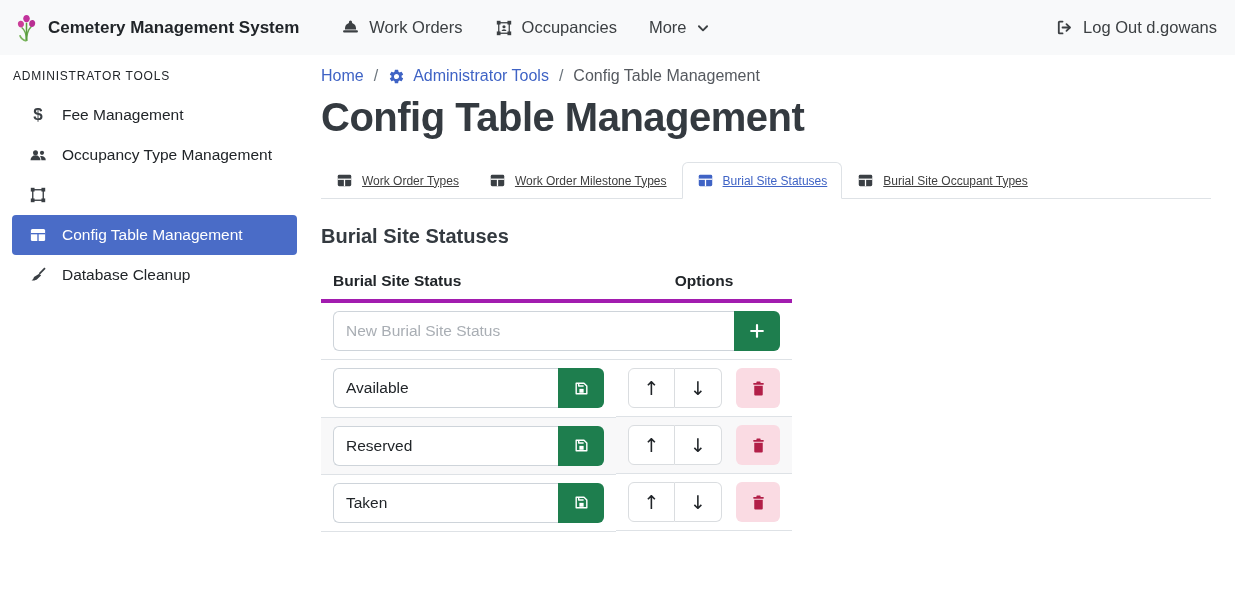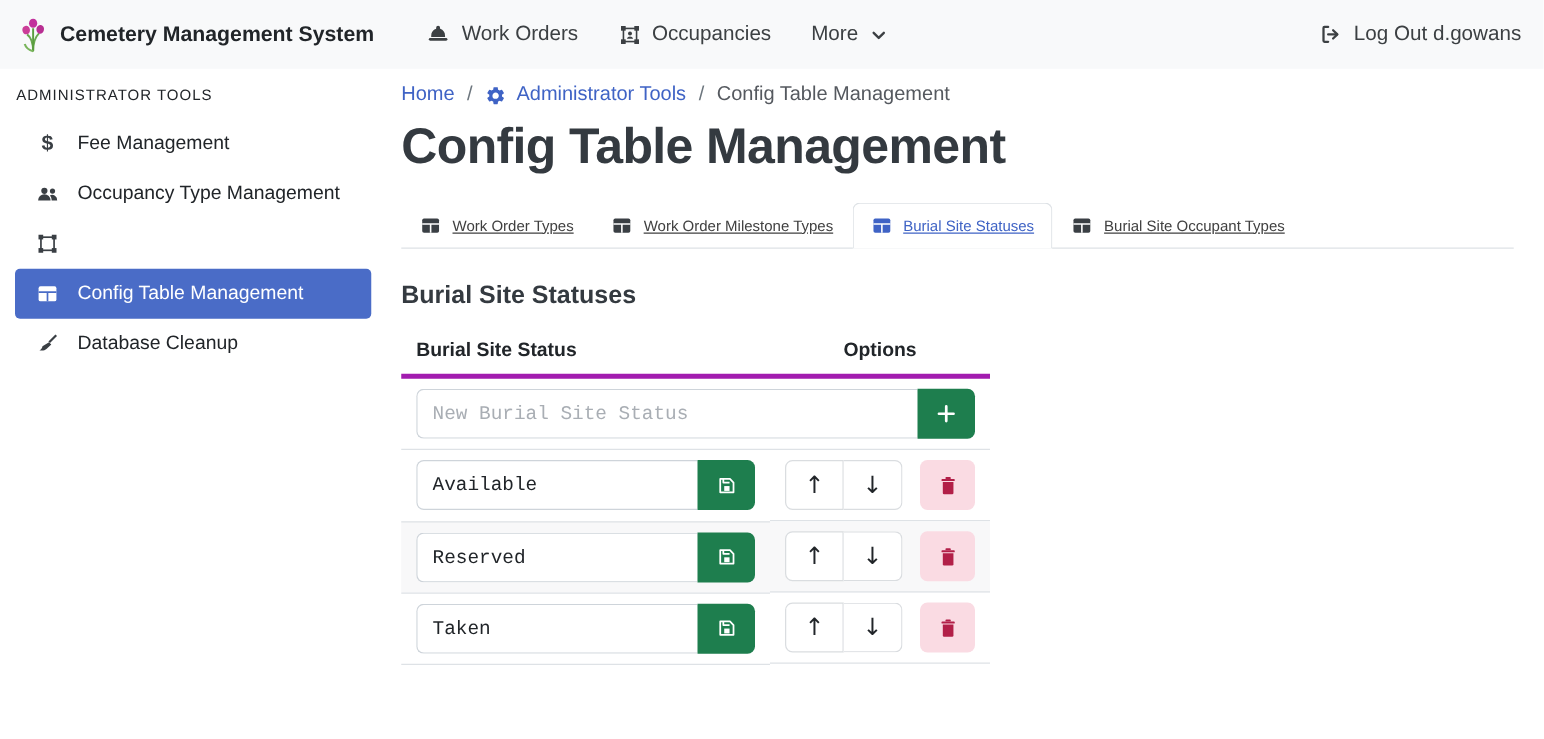--- a/index.html
+++ b/index.html
@@ -67,21 +67,21 @@
   table{border-collapse:collapse;width:471px;}
   th{font-size:15.5px;font-weight:bold;text-align:left;padding:6px 12px 9px 12px;
     border-bottom:4px solid #a21caf;color:#212529;}
   th.opt{text-align:center;width:176px;}
   td{padding:8px 12px;border-bottom:1px solid #dee2e6;vertical-align:middle;}
   tr.striped td{background:#f8f8f9;}
 
   .igroup{display:flex;}
   .igroup input{height:40px;border:1px solid #ced4da;border-right:none;
     border-radius:6px 0 0 6px;padding:15px 12px;font-size:15.5px;color:#212529;flex:1;
-    font-family:Liberation Mono, monospace;background:#fff;min-width:0;}
+    font-family:Liberation Sans, sans-serif;background:#fff;min-width:0;}
   .igroup input::placeholder{color:#a9aeb4;}
   .btn-green{width:46px;height:40px;border:none;background:var(--success);
     border-radius:0 6px 6px 0;display:flex;align-items:center;justify-content:center;
     cursor:pointer;color:#fff;}
   .new-group{width:447px;}
   .row-group{width:271px;}
 
   .optcell{display:flex;align-items:center;}
   .updown{display:flex;}
   .btn-move{width:47px;height:40px;background:#fff;border:1px solid #dadde0;

